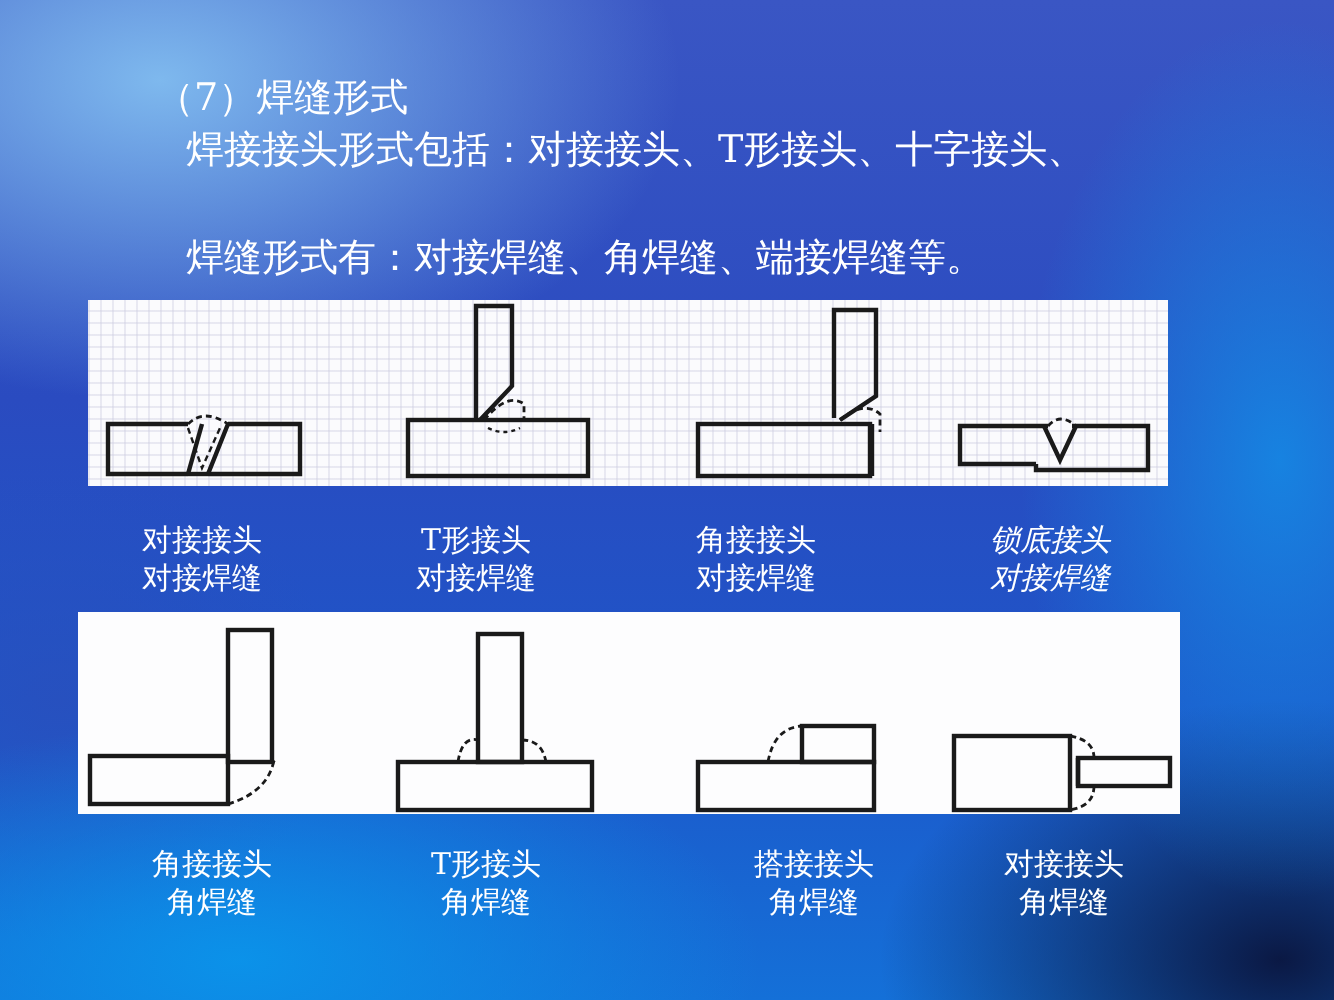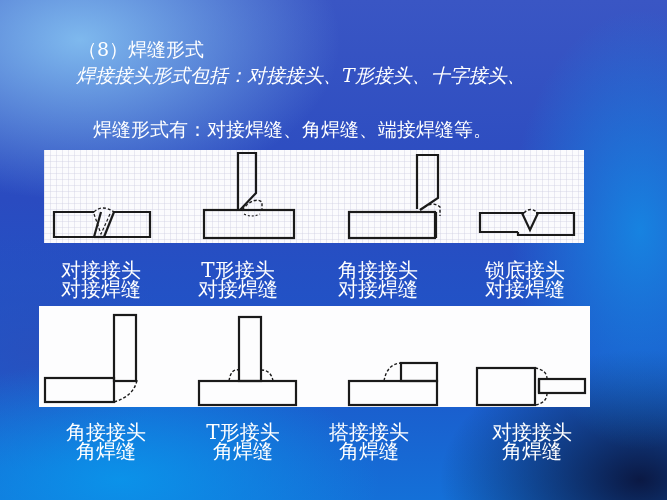--- a/index.html
+++ b/index.html
@@ -10,48 +10,48 @@
         radial-gradient(ellipse 130px 220px at 640px 230px, rgba(20,140,230,0.85), rgba(20,140,230,0) 100%),
         radial-gradient(ellipse 200px 130px at 640px 480px, rgba(10,20,60,0.95), rgba(10,20,60,0) 100%),
         radial-gradient(ellipse 260px 120px at 120px 480px, rgba(10,150,235,0.9), rgba(10,150,235,0) 100%),
         radial-gradient(ellipse 260px 160px at 80px 40px, rgba(130,190,240,0.95), rgba(130,190,240,0) 100%),
         radial-gradient(ellipse 140px 120px at 30px 350px, rgba(40,80,190,0.9), rgba(40,80,190,0) 100%),
         linear-gradient(180deg, #3a56c4 0%, #2a4bc0 40%, #1e55c8 70%, #1470d8 100%);
     }
     .slide { position: absolute; inset: 0; }
     .text { position: absolute; color: #ffffff; font-size: 19px; line-height: 24px; white-space: nowrap; }
     .heading { left: 78px; top: 37px; }
-    .p1 { left: 76px; top: 63px; font-style: italic; }
+    .p1 { left: 93px; top: 63px; }
     .p2 { left: 47px; top: 90px; }
     .p3 { left: 93px; top: 117px; text-align: center; }
 
     .panel {
       position: absolute; background-color: #fbfbfd;
     }
     .panel.top {
       left: 44px; top: 150px; width: 540px; height: 93px;
       background-image:
         linear-gradient(90deg, rgba(200,200,220,0.35) 1px, transparent 1px),
         linear-gradient(0deg, rgba(200,200,220,0.35) 1px, transparent 1px);
       background-size: 6px 6px;
     }
     .panel.bottom { left: 39px; top: 306px; width: 551px; height: 101px; background-color: #fdfdfe; }
     .panel svg { position: absolute; left: 0; top: 0; }
 
     .caption {
-      position: absolute; color: #ffffff; font-size: 20px; line-height: 19px;
+      position: absolute; color: #ffffff; font-size: 15px; line-height: 19px;
       text-align: center; white-space: nowrap; transform: translateX(-50%);
     }
   </style>
 </head>
 <body>
 
 <div class="slide">
 
-  <div class="text heading">（8）焊缝形式</div>
+  <div class="text heading">（7）焊缝形式</div>
   <div class="text p1">焊接接头形式包括：对接接头、T形接头、十字接头、</div>
   <div class="text p3">焊缝形式有：对接焊缝、角焊缝、端接焊缝等。</div>
 
   <div class="panel top">
     <svg width="540" height="93" viewBox="0 0 540 93" fill="none" stroke="#1a1a1a" stroke-width="2.2">
 
       <g>
         <polyline points="50,62 10,62 10,87 50,87"></polyline>
         <polyline points="57,62 50,87"></polyline>
         <polyline points="70,62 106,62 106,87 60,87"></polyline>
@@ -89,21 +89,21 @@
     <div>对接焊缝</div>
   </div>
   <div class="caption" style="left:238px; top:261px;">
     <div>T形接头</div>
     <div>对接焊缝</div>
   </div>
   <div class="caption" style="left:378px; top:261px;">
     <div>角接接头</div>
     <div>对接焊缝</div>
   </div>
-  <div class="caption" style="left:525px; top:261px;">
+  <div class="caption" style="left:525px; top:261px;font-style:italic;">
     <div>锁底接头</div>
     <div>对接焊缝</div>
   </div>
 
   <div class="panel bottom">
     <svg width="551" height="101" viewBox="0 0 551 101" fill="none" stroke="#1a1a1a" stroke-width="2.2">
 
       <g>
         <rect x="6" y="72" width="69" height="24"></rect>
         <rect x="75" y="9" width="22" height="66"></rect>
@@ -135,21 +135,21 @@
   </div>
 
   <div class="caption" style="left:106px; top:423px;">
     <div>角接接头</div>
     <div>角焊缝</div>
   </div>
   <div class="caption" style="left:243px; top:423px;">
     <div>T形接头</div>
     <div>角焊缝</div>
   </div>
-  <div class="caption" style="left:369px; top:423px;">
+  <div class="caption" style="left:407px; top:423px;">
     <div>搭接接头</div>
     <div>角焊缝</div>
   </div>
   <div class="caption" style="left:532px; top:423px;">
     <div>对接接头</div>
     <div>角焊缝</div>
   </div>
 
 </div>
 

